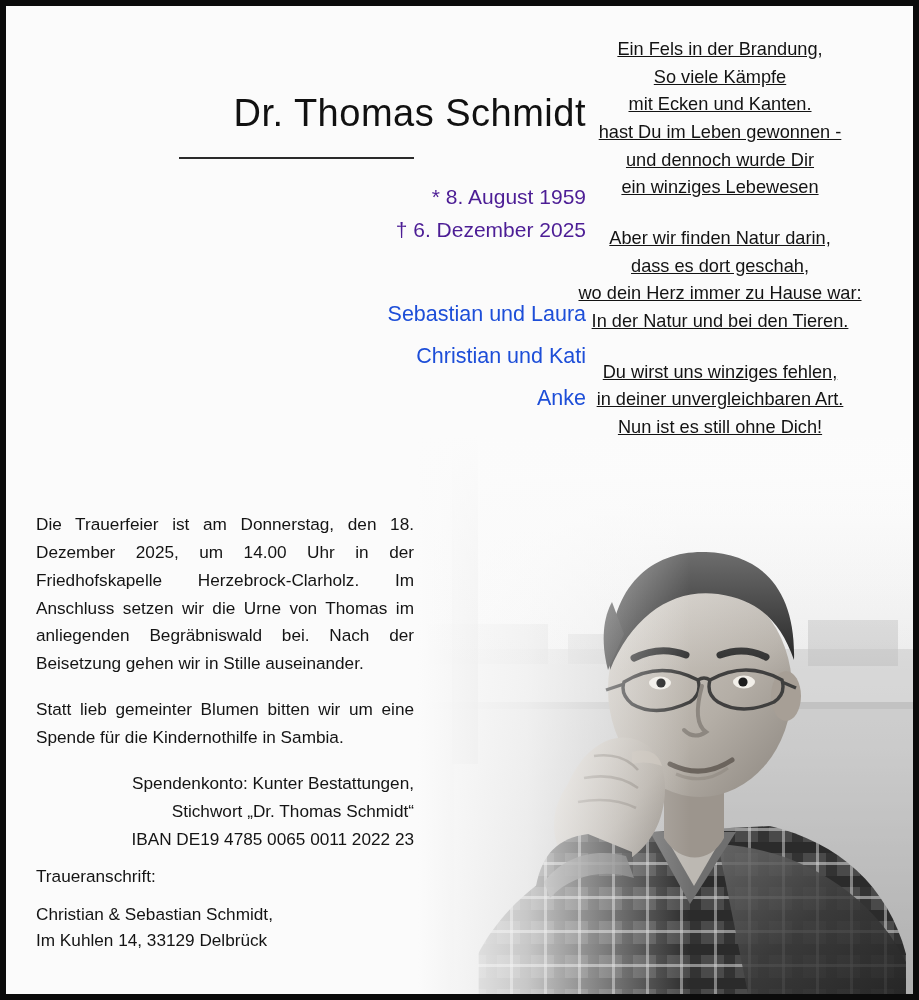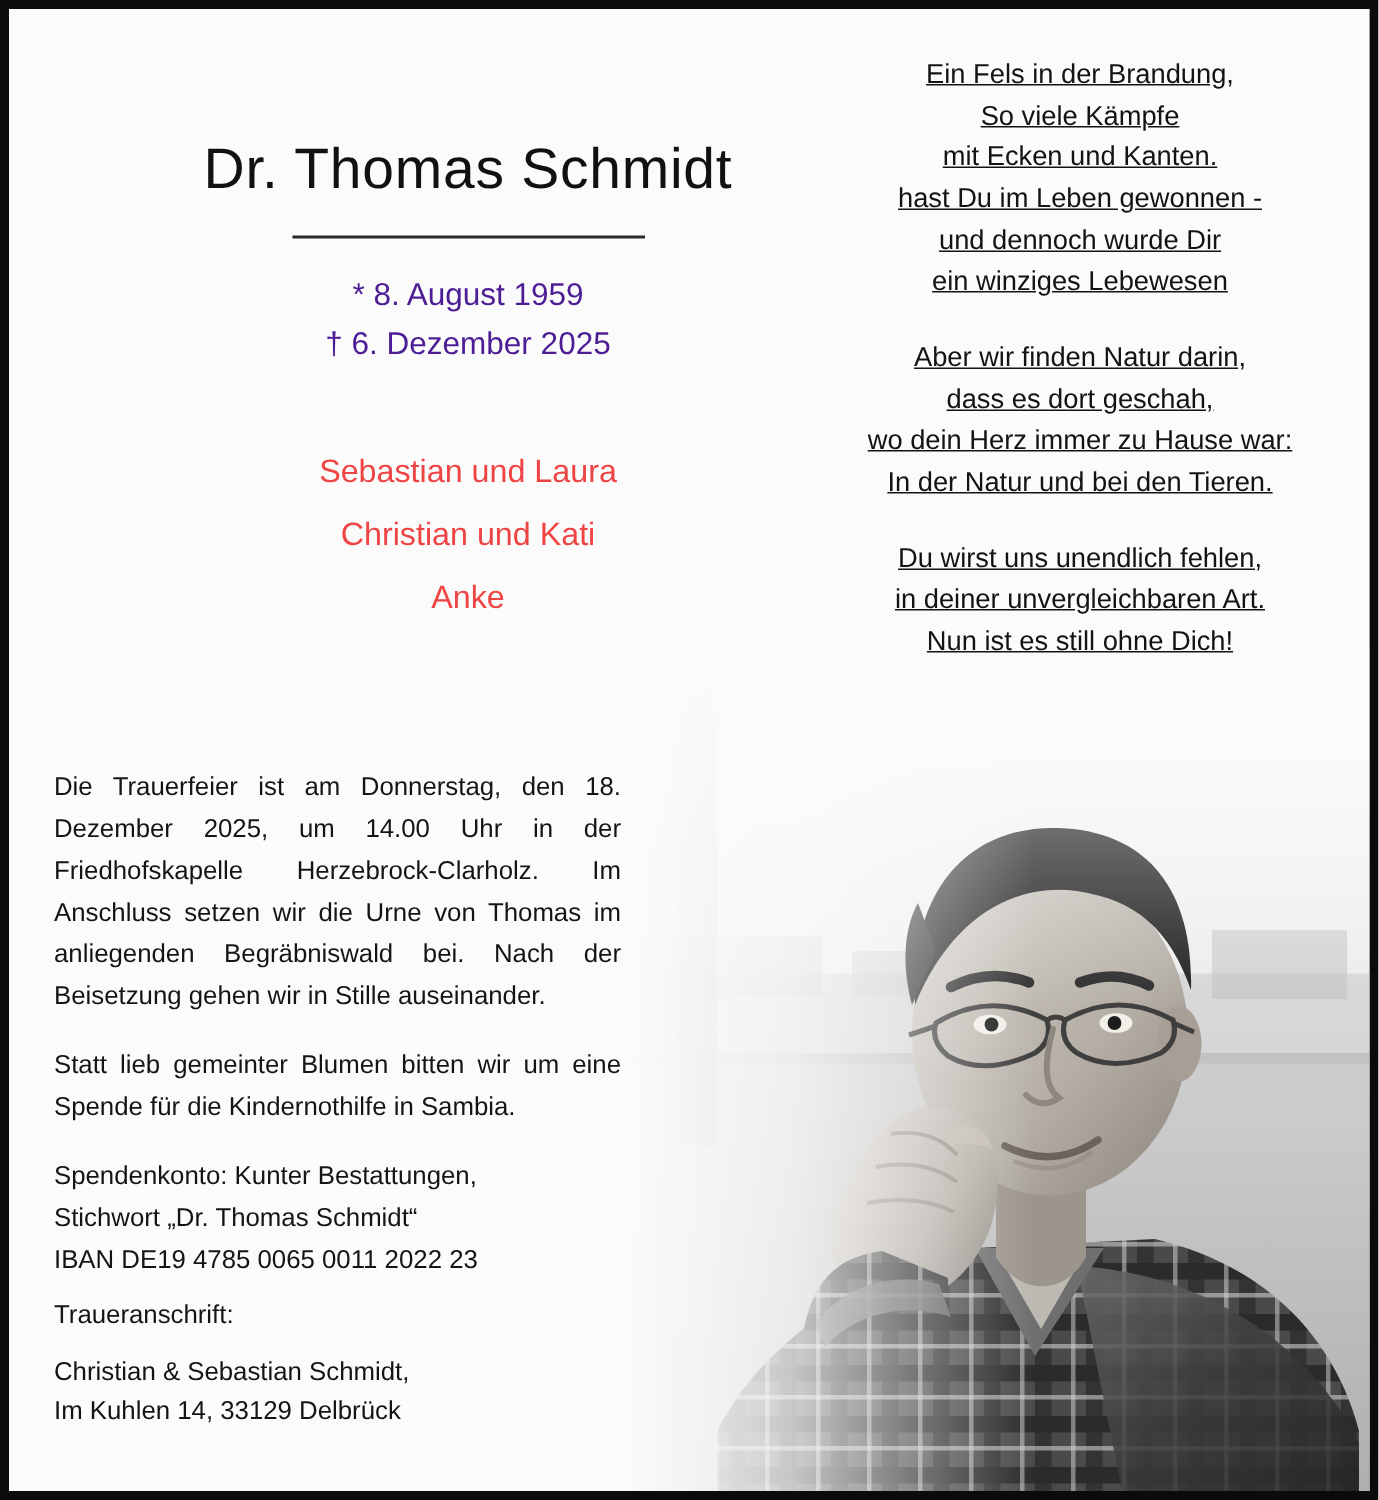--- a/index.html
+++ b/index.html
@@ -35,24 +35,24 @@
     bottom: 0;
     width: 495px;
     height: 560px;
     overflow: hidden;
   }
   .photo svg { display: block; width: 100%; height: 100%; }
 
   
   .left-head {
     position: absolute;
-    left: 16px;
+    left: 0;
     top: 86px;
     width: 580px;
-    text-align: center;
+    text-align: right;
   }
   .name {
     font-size: 38px;
     font-weight: 400;
     letter-spacing: 0.5px;
     color: #111;
     white-space: nowrap;
   }
   .rule {
     width: 235px;
@@ -63,37 +63,37 @@
   .dates {
     margin-top: 22px;
     font-size: 21px;
     line-height: 1.55;
     color: #4c1d95;
   }
   .survivors {
     margin-top: 48px;
     font-size: 21.5px;
     line-height: 1.95;
-    color: #ef4444;
+    color: #1d4ed8;
   }
 
   
   .body-text {
     position: absolute;
     left: 30px;
     top: 505px;
     width: 378px;
     font-size: 17.2px;
     line-height: 1.62;
     color: #141414;
     text-align: justify;
   }
   .body-text p { margin: 0 0 18px 0; }
   .body-text p.tight { margin-bottom: 0; }
-  .body-text .nojust { text-align: left; }
+  .body-text .nojust { text-align: right; }
 
   .address {
     position: absolute;
     left: 30px;
     top: 858px;
     width: 400px;
     font-size: 17.2px;
     line-height: 1.5;
     color: #141414;
   }
@@ -251,21 +251,21 @@
         <div>und dennoch wurde Dir</div>
         <div>ein winziges Lebewesen</div>
       </div>
       <div class="stanza">
         <div>Aber wir finden Natur darin,</div>
         <div>dass es dort geschah,</div>
         <div>wo dein Herz immer zu Hause war:</div>
         <div>In der Natur und bei den Tieren.</div>
       </div>
       <div class="stanza">
-        <div>Du wirst uns unendlich fehlen,</div>
+        <div>Du wirst uns winziges fehlen,</div>
         <div>in deiner unvergleichbaren Art.</div>
         <div>Nun ist es still ohne Dich!</div>
       </div>
     </div>
 
     <div class="body-text">
       <p>Die Trauerfeier ist am Donnerstag, den 18. Dezember 2025, um 14.00 Uhr in der Friedhofskapelle Herzebrock-Clarholz. Im Anschluss setzen wir die Urne von Thomas im anliegenden Begräbniswald bei. Nach der Beisetzung gehen wir in Stille auseinander.</p>
       <p>Statt lieb gemeinter Blumen bitten wir um eine Spende für die Kindernothilfe in Sambia.</p>
       <p class="nojust tight">Spendenkonto: Kunter Bestattungen,</p>
       <p class="nojust tight">Stichwort „Dr. Thomas Schmidt“</p>

